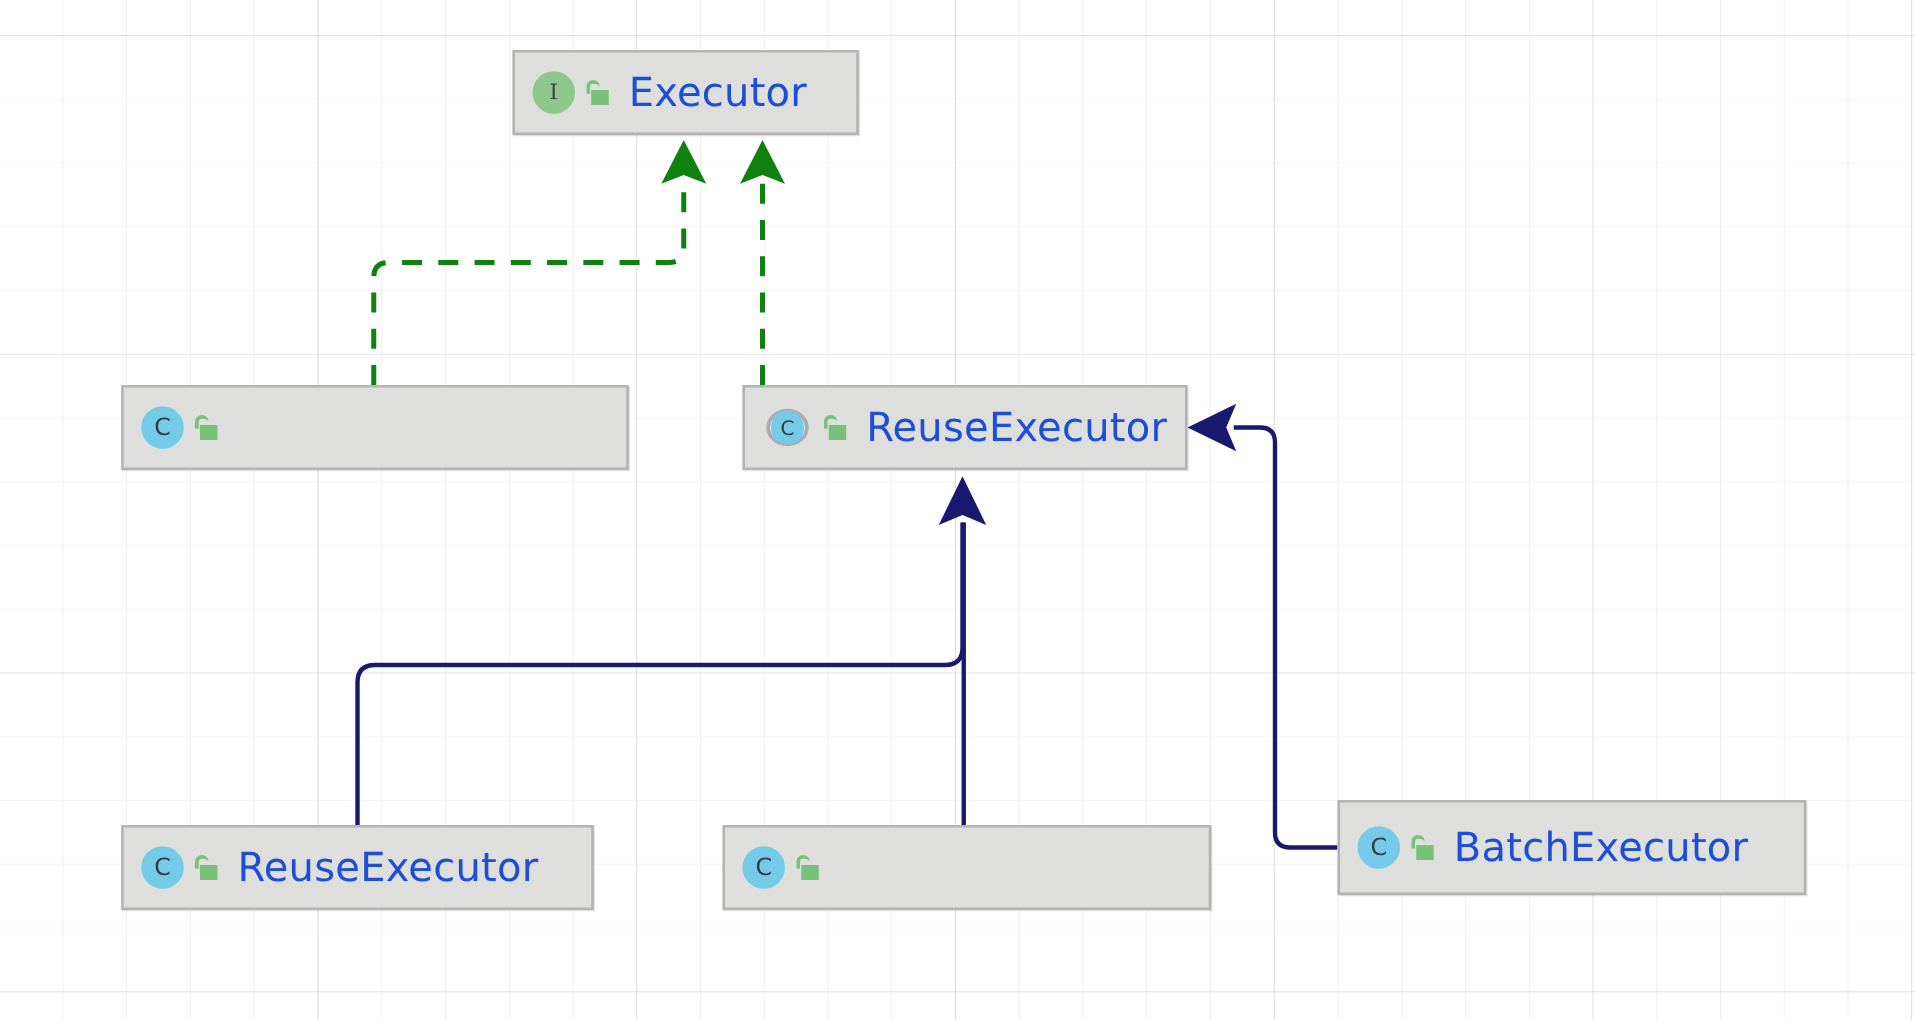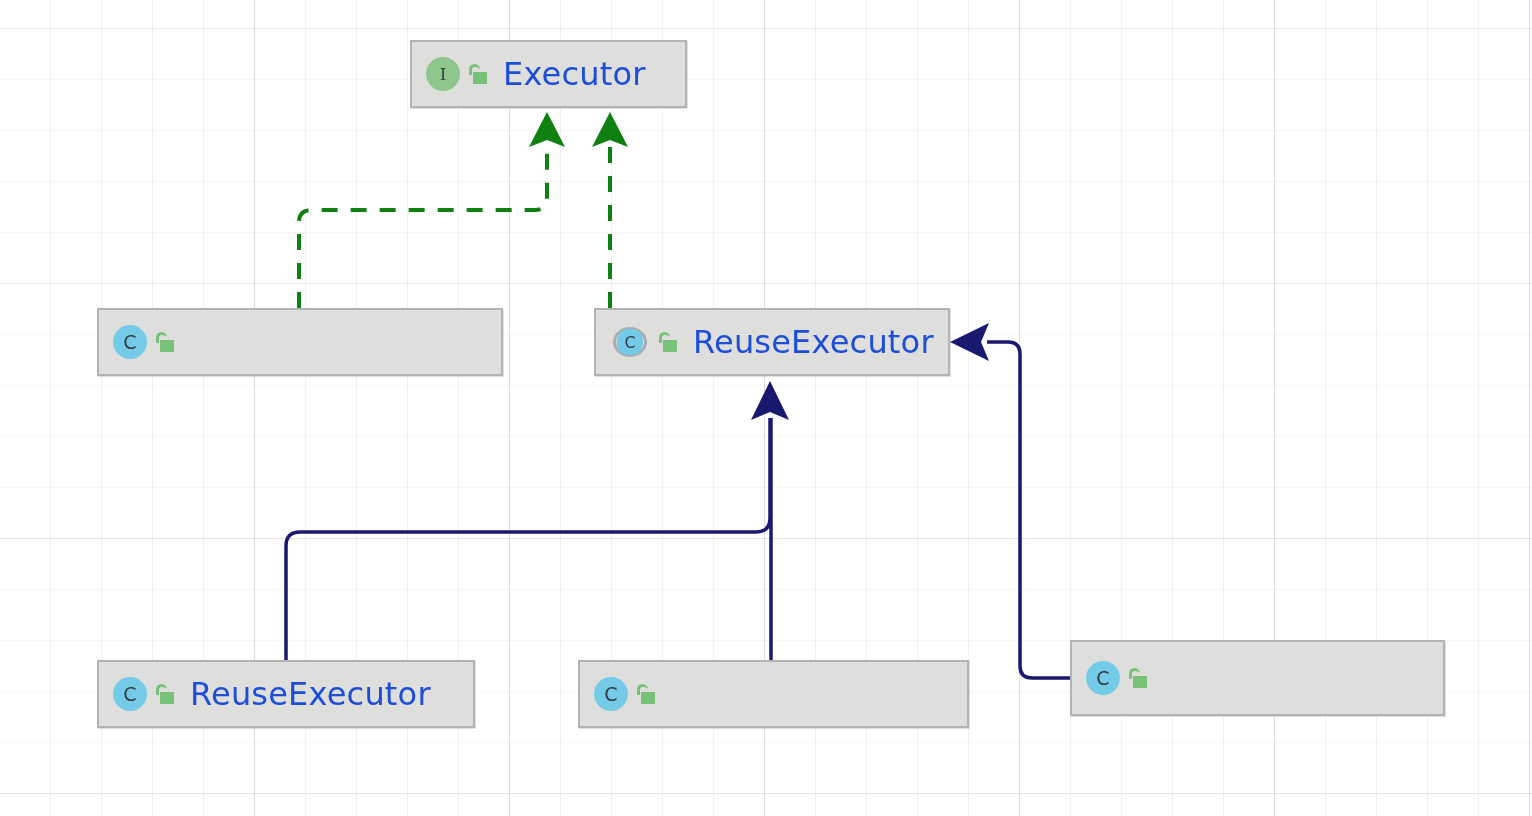--- a/index.html
+++ b/index.html
@@ -230,15 +230,16 @@
   </div>
 
   <div class="uml-node" style="left:1070px; top:640px; width:375px; height:76px;">
     <span class="node-icons">
       <span class="icon-circle cls">C</span>
       <span class="lock-icon">
         <span class="lock-shackle"></span>
         <span class="lock-body"></span>
       </span>
     </span>
+    <span class="node-label">BatchExecutor</span>
   </div>
 
 </div>
 
 </body></html>

